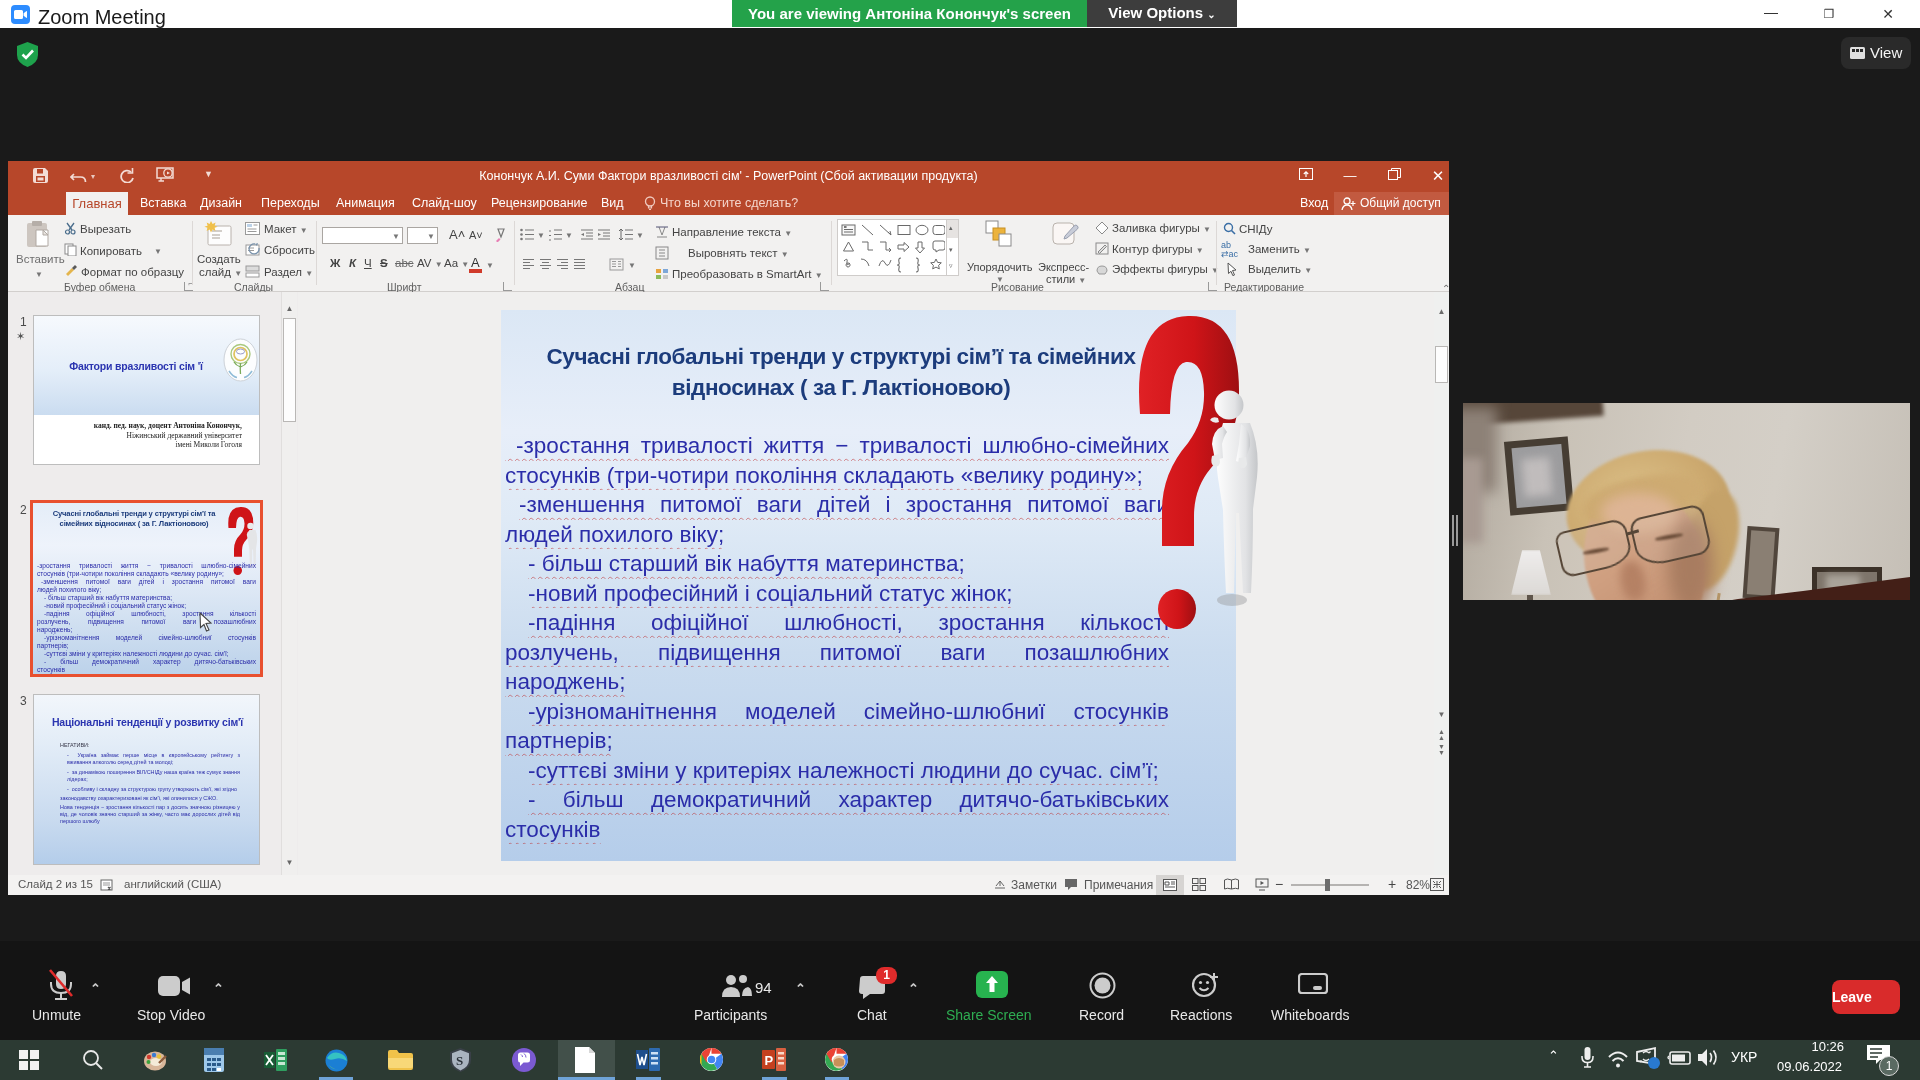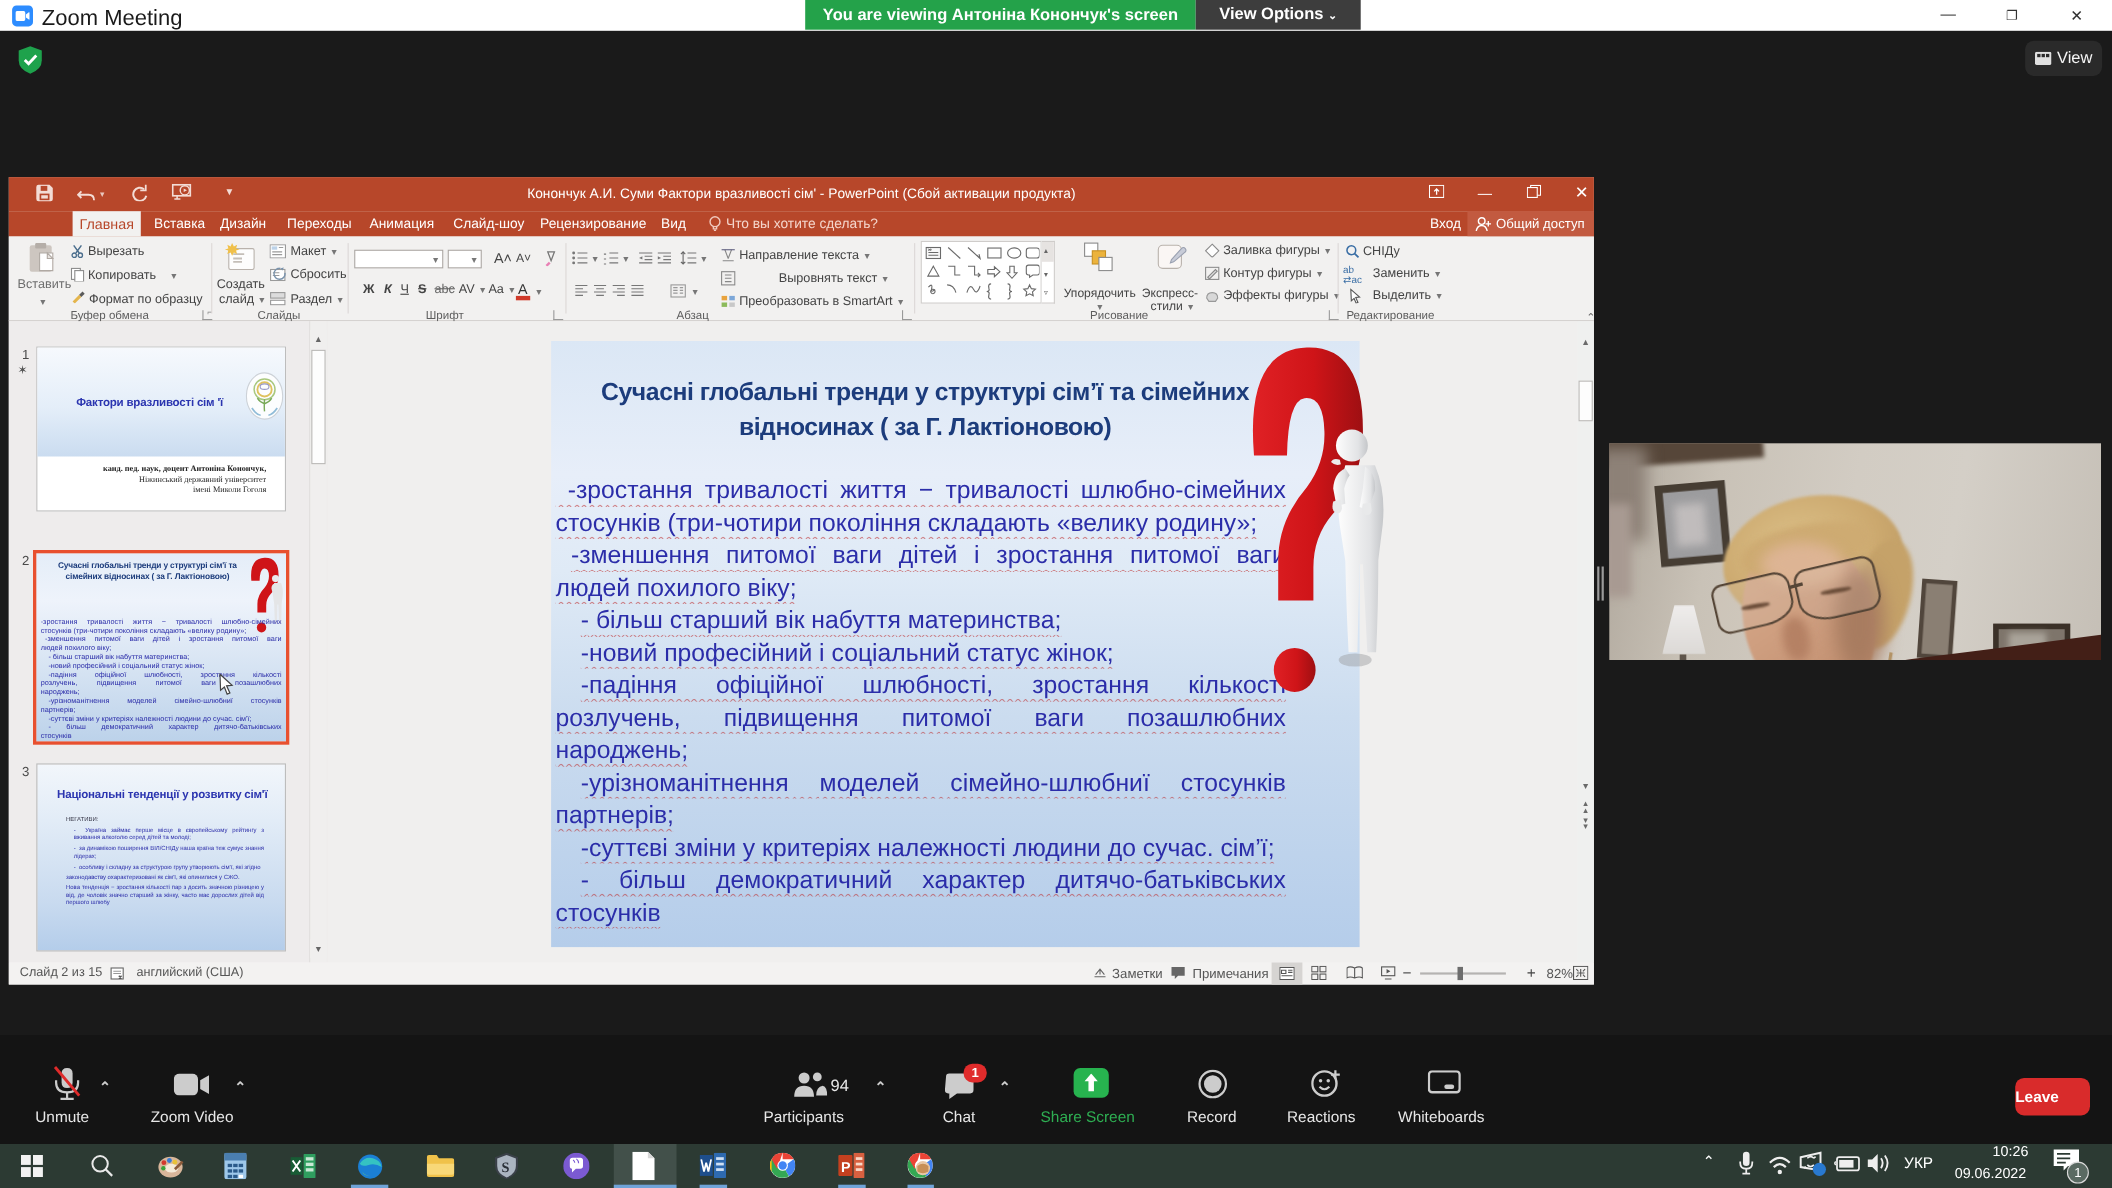--- a/index.html
+++ b/index.html
@@ -284,21 +284,21 @@
     <div class="abs dd" style="left:628px;top:16px;">▼</div>
     <svg class="abs" style="left:647px;top:10px;" width="14" height="14">
         <path d="M2 12 h10 M4 2 l3 8 M10 2 l-3 8" stroke="#888"></path>
         <path d="M1 2 h12" stroke="#557"></path>
       </svg>
     <div class="rtext" style="left:664px;top:11px;">Направление текста <span class="dd">▼</span></div>
     <svg class="abs" style="left:647px;top:31px;" width="14" height="14">
         <rect x="1" y="1" width="12" height="12" fill="none" stroke="#888"></rect>
         <path d="M4 4 h6 M4 7 h6 M4 10 h6" stroke="#888"></path>
       </svg>
-    <div class="rtext" style="left:700px;top:32px;">Выровнять текст <span class="dd">▼</span></div>
+    <div class="rtext" style="left:680px;top:32px;">Выровнять текст <span class="dd">▼</span></div>
     <svg class="abs" style="left:647px;top:52px;" width="14" height="14">
         <rect x="1" y="2" width="5" height="4" fill="#e8a33d"></rect>
         <rect x="8" y="2" width="5" height="4" fill="#7da7d8"></rect>
         <rect x="1" y="8" width="5" height="4" fill="#8cba5a"></rect>
         <rect x="8" y="8" width="5" height="4" fill="#c8c8c8"></rect>
       </svg>
     <div class="rtext" style="left:664px;top:53px;">Преобразовать в SmartArt <span class="dd">▼</span></div>
     <svg class="abs" style="left:514px;top:43px;" width="13" height="13">
         <path d="M1 1.5 h11 M1 4.5 h7 M1 7.5 h11 M1 10.5 h7" stroke="#777"></path>
       </svg>
@@ -650,21 +650,21 @@
     <path d="M15 25 v6 M9 31 h12" stroke="#ccc" stroke-width="2"></path>
     <path d="M4 2 L26 28" stroke="#e02b2b" stroke-width="2.6"></path>
   </svg>
 <div class="abs zchev" style="left:90px;top:981px;">⌃</div>
 <div class="zlbl" style="left:32px;top:1007px;">Unmute</div>
 <svg class="abs" style="left:158px;top:976px;" width="34" height="20">
     <rect x="0" y="0" width="22" height="20" rx="5" fill="#ccc"></rect>
     <path d="M24 6 L32 1.5 V18.5 L24 14 z" fill="#ccc"></path>
   </svg>
 <div class="abs zchev" style="left:213px;top:981px;">⌃</div>
-<div class="zlbl" style="left:137px;top:1007px;">Zoom Video</div>
+<div class="zlbl" style="left:137px;top:1007px;">Stop Video</div>
 <svg class="abs" style="left:720px;top:974px;" width="32" height="24">
     <circle cx="11" cy="6" r="5" fill="#ccc"></circle>
     <path d="M2 23 q0 -10 9 -10 q9 0 9 10 z" fill="#ccc"></path>
     <circle cx="23" cy="5" r="4" fill="#ccc"></circle>
     <path d="M22 22 q0 -8 6 -9 q4 1 4 9 z" fill="#ccc"></path>
   </svg>
 <div class="zlbl" style="left:755px;top:979px;font-size:15px;">94</div>
 <div class="abs zchev" style="left:795px;top:981px;">⌃</div>
 <div class="zlbl" style="left:694px;top:1007px;">Participants</div>
 <svg class="abs" style="left:859px;top:975px;" width="27" height="25">

